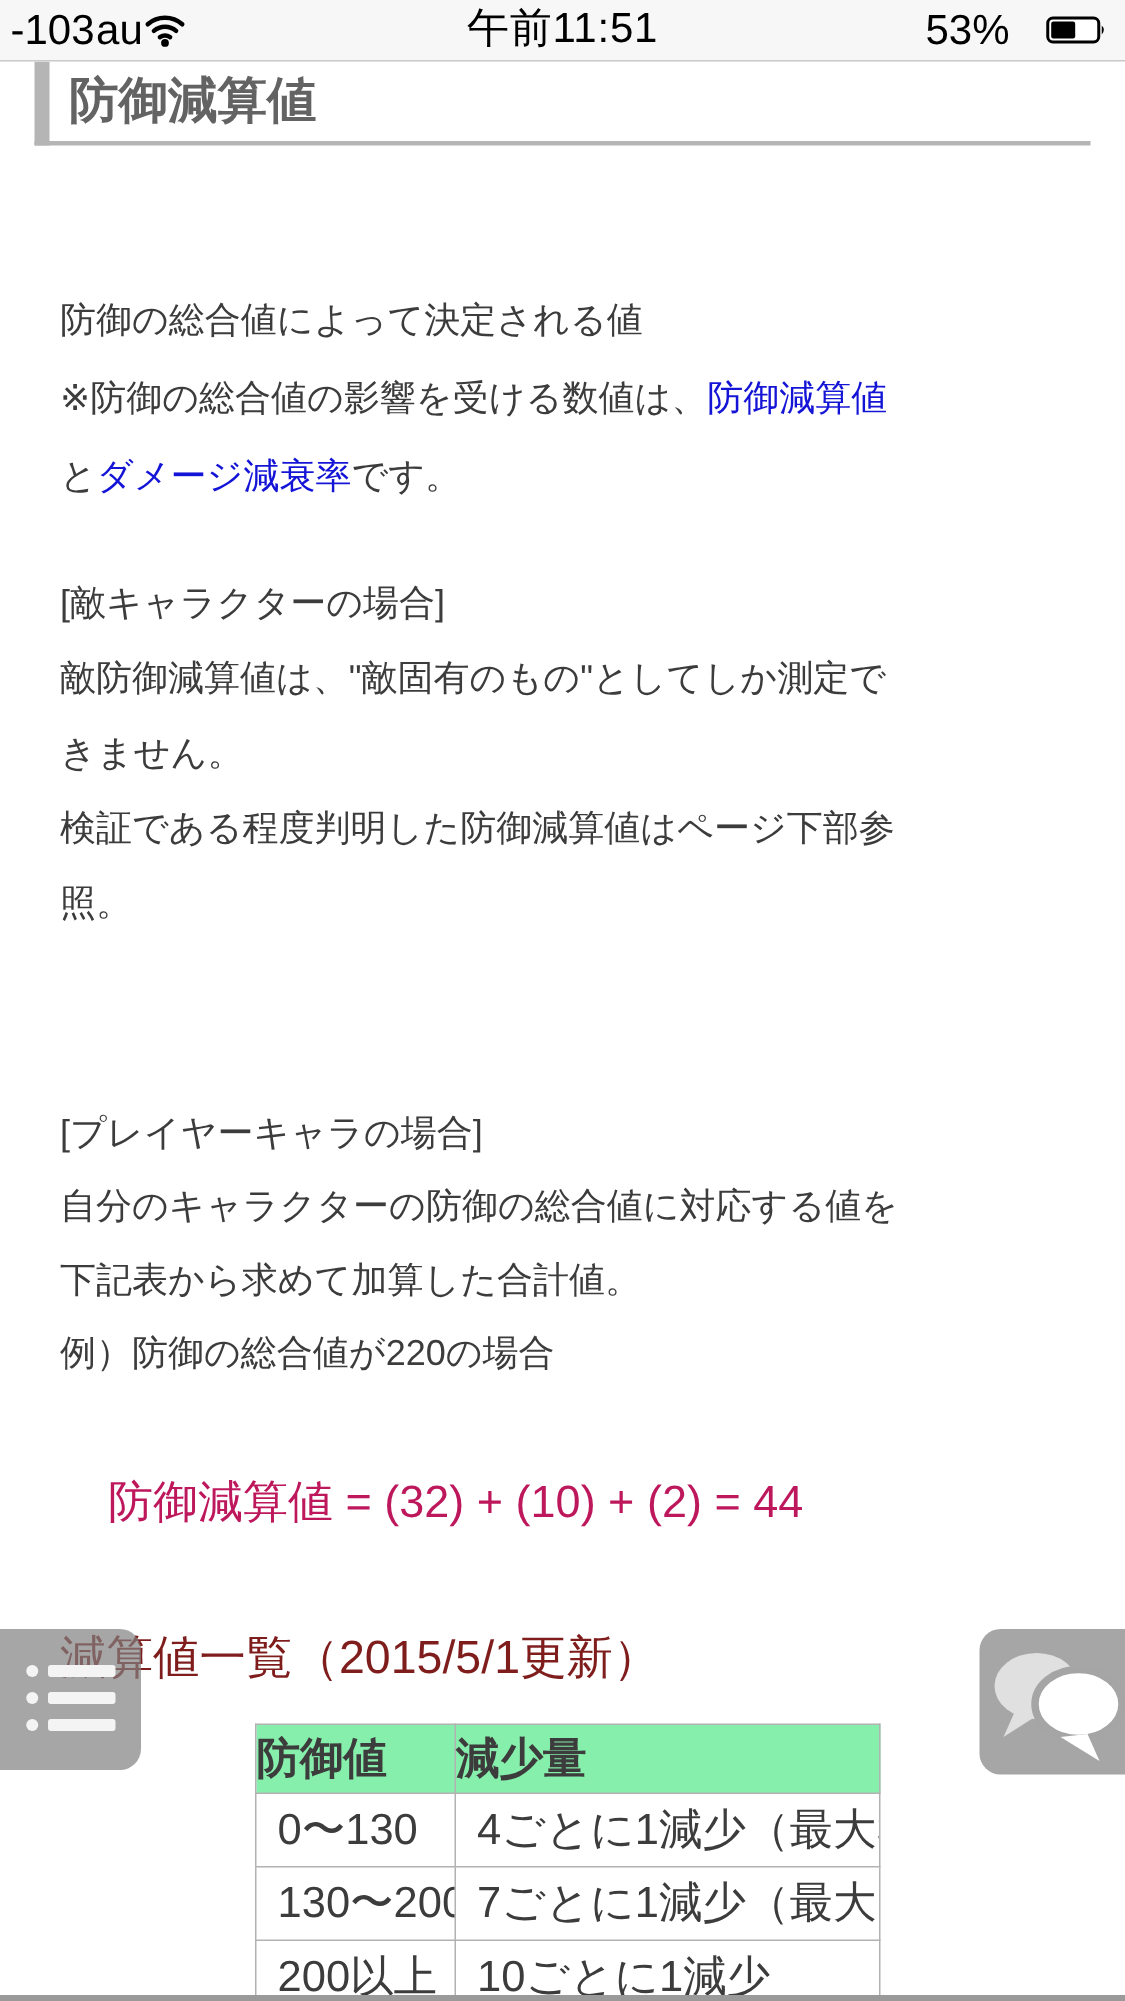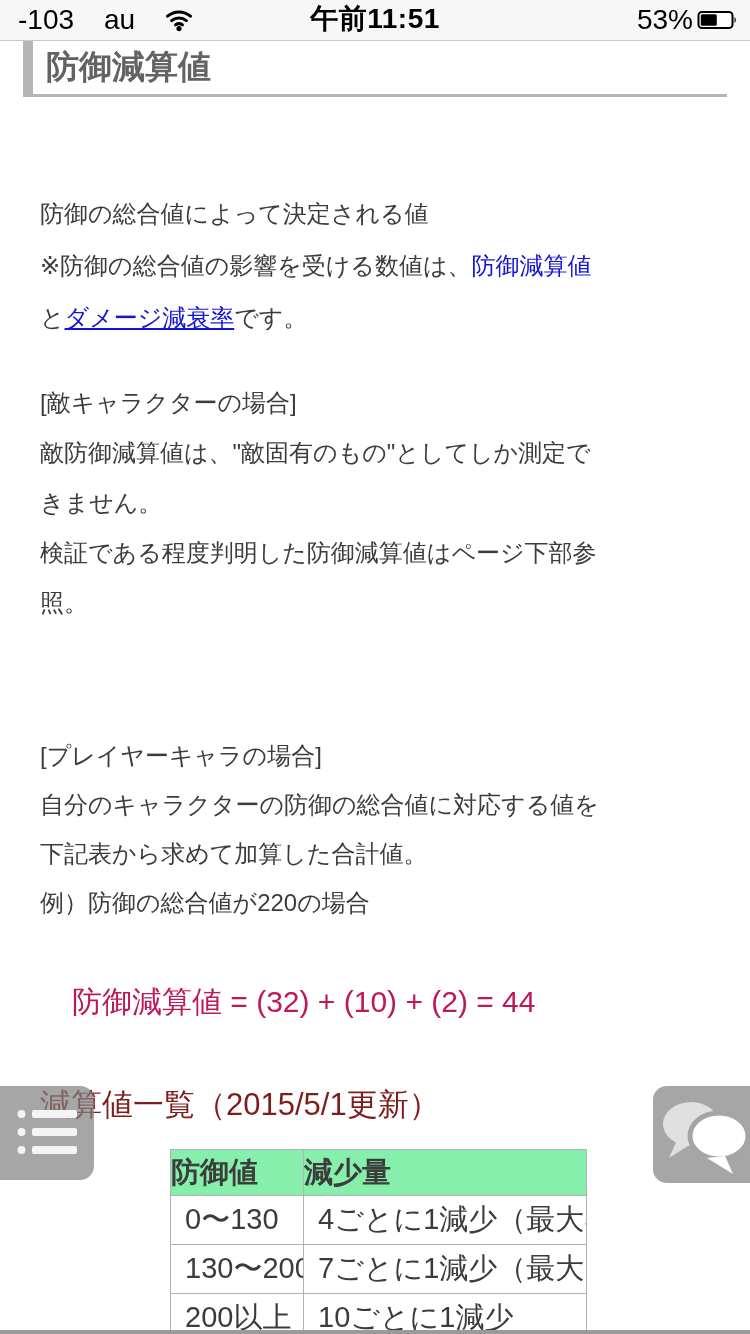--- a/index.html
+++ b/index.html
@@ -10,23 +10,23 @@
   }
   .screen{position:relative;width:750px;height:1334px;overflow:hidden;background:#fff;}
 
   
   .status-bar{
     position:absolute;top:0;left:0;right:0;height:40px;
     background:#f7f7f7;border-bottom:1px solid #c9c9c9;
     color:#000;font-size:28px;z-index:30;
   }
   .sb-clock{position:absolute;left:0;top:0;width:100%;height:40px;
-    text-align:center;line-height:38px;font-weight:bold;letter-spacing:.5px;}
-  .sb-left{position:absolute;left:18px;top:0;height:40px;display:flex;align-items:center;gap:30px;z-index:2;}
-  .sb-right{position:absolute;right:10px;top:0;height:40px;display:flex;align-items:center;gap:4px;z-index:2;}
+    text-align:center;line-height:38px;font-weight:normal;letter-spacing:.5px;}
+  .sb-left{position:absolute;left:7px;top:0;height:40px;display:flex;align-items:center;gap:1px;z-index:2;}
+  .sb-right{position:absolute;right:10px;top:0;height:40px;display:flex;align-items:center;gap:24px;z-index:2;}
   .sb-left svg,.sb-right svg{display:block;}
 
   
   .page-title-wrap{
     position:absolute;top:41px;left:23px;right:23px;height:53px;
     border-left:10px solid #b5b5b5;border-bottom:3px solid #b5b5b5;
     display:flex;align-items:center;padding-left:13px;
     font-size:33px;font-weight:bold;color:#636363;
   }
 
@@ -89,21 +89,21 @@
   </div>
 
   <div class="page-title-wrap">
     <span>防御減算値</span>
   </div>
 
   <div id="body-text">
       <div class="para" style="top: 188px; line-height: 52px;">
         <div class="tline"><span>防御の総合値によって決定される値</span></div>
         <div class="tline"><span>※防御の総合値の影響を受ける数値は、</span><a class="link" style="color: rgb(20, 20, 214);">防御減算値</a></div>
-        <div class="tline"><span>と</span><a class="link" style="color: rgb(20, 20, 214); text-decoration: underline;">ダメージ減衰率</a><span>です。</span></div>
+        <div class="tline"><span>と</span><a class="link" style="color: rgb(20, 20, 214);">ダメージ減衰率</a><span>です。</span></div>
       </div>
       <div class="para" style="top: 378px; line-height: 50px;">
         <div class="tline"><span>[敵キャラクターの場合]</span></div>
         <div class="tline"><span>敵防御減算値は、"敵固有のもの"としてしか測定で</span></div>
         <div class="tline"><span>きません。</span></div>
         <div class="tline"><span>検証である程度判明した防御減算値はページ下部参</span></div>
         <div class="tline"><span>照。</span></div>
       </div>
       <div class="para" style="top: 731px; line-height: 49px;">
         <div class="tline"><span>[プレイヤーキャラの場合]</span></div>

